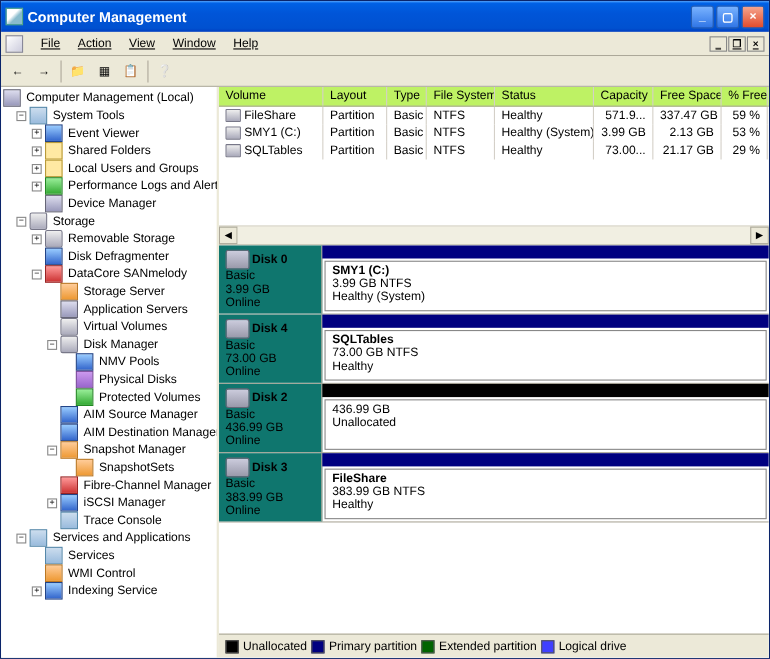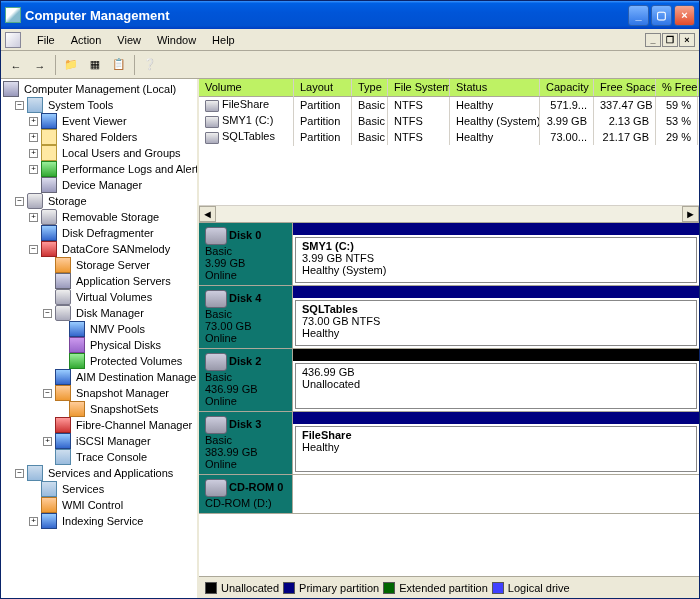--- a/index.html
+++ b/index.html
@@ -4,21 +4,21 @@
 <style>
 * { box-sizing: border-box; margin: 0; padding: 0; }
 body { font-family: Tahoma, sans-serif; font-size: 11px; background: #ece9d8; width: 700px; height: 599px; overflow: hidden; }
 .window { width: 700px; height: 599px; border: 1px solid #0a246a; display: flex; flex-direction: column; }
 .titlebar { background: linear-gradient(to bottom, #3a95ff 0%, #0060e4 8%, #0055d8 40%, #0051d0 88%, #003dc0 100%); height: 28px; display: flex; align-items: center; color: white; font-weight: bold; padding: 0 4px; }
 .titlebar-icon { width: 16px; height: 16px; background: linear-gradient(135deg,#fff 40%,#8bc 60%); margin-right: 4px; border: 1px solid #5a8; }
 .titlebar-text { flex: 1; font-size: 13px; }
 .winbtn { width: 21px; height: 21px; margin-left: 2px; border-radius: 3px; border: 1px solid #2a5fb0; display: flex; align-items: center; justify-content: center; font-weight: bold; font-size: 11px; color: white; }
 .winbtn.min, .winbtn.max { background: linear-gradient(to bottom,#7ab3ff,#2f75e6); }
 .winbtn.close { background: linear-gradient(to bottom,#f5a58f,#e24b2b); }
-.mdi-row { background: #ece9d8; height: 22px; display: flex; align-items: center; border-bottom: 1px solid #aca899; padding: 0 4px; }
+.mdi-row { background: #ece9d8; height: 22px; display: flex; align-items: center; border-bottom: 1px solid #aca899; padding: 0 4px; text-decoration: underline; }
 .mdi-icon { width: 16px; height: 16px; background: linear-gradient(135deg,#fff,#ccd); border: 1px solid #889; margin-right: 8px; }
 .menu-item { padding: 3px 8px; cursor: default; }
 .mdi-ctrl { margin-left: auto; display: flex; gap: 1px; }
 .mdi-ctrl div { width: 16px; height: 14px; border: 1px solid #888; background: #ece9d8; display:flex;align-items:center;justify-content:center;font-size:9px;font-weight:bold; }
 .toolbar { background: #ece9d8; height: 28px; display: flex; align-items: center; border-bottom: 1px solid #aca899; padding: 0 4px; gap: 2px; }
 .tbtn { width: 22px; height: 22px; display: flex; align-items: center; justify-content: center; border: 1px solid transparent; }
 .tsep { width: 1px; height: 20px; background: #aca899; margin: 0 2px; }
 .content { flex: 1; display: flex; overflow: hidden; background: white; }
 .tree { width: 198px; border-right: 2px solid #ece9d8; overflow: auto; padding: 2px; }
 .node { display: flex; align-items: center; height: 16px; white-space: nowrap; cursor: default; }
@@ -188,20 +188,25 @@
           <span class="lbl">Physical Disks</span>
         </div>
       <div class="node" style="padding-left:54px">
           <span class="exp none"></span>
           <span class="nic ic-grn"></span>
           <span class="lbl">Protected Volumes</span>
         </div>
       <div class="node" style="padding-left:40px">
           <span class="exp none"></span>
           <span class="nic ic-blue"></span>
+          <span class="lbl">AIM Source Manager</span>
+        </div>
+      <div class="node" style="padding-left:40px">
+          <span class="exp none"></span>
+          <span class="nic ic-blue"></span>
           <span class="lbl">AIM Destination Manager</span>
         </div>
       <div class="node" style="padding-left:40px">
           <span class="exp">−</span>
           <span class="nic ic-orng"></span>
           <span class="lbl">Snapshot Manager</span>
         </div>
       <div class="node" style="padding-left:54px">
           <span class="exp none"></span>
           <span class="nic ic-orng"></span>
@@ -348,30 +353,24 @@
             <div class="diskhead">
               <div><span class="dic"></span><span class="dn">Disk 3</span></div>
               <div>Basic</div>
               <div>383.99 GB</div>
               <div>Online</div>
             </div>
             <div class="diskvols">
               <div class="diskbar "></div>
               <div class="diskvol">
                 <div class="vn">FileShare</div>
+                <div>383.99 GB NTFS</div>
                 <div>Healthy</div>
               </div>
             </div>
-          </div>
-          <div class="diskrow" style="min-height: 28px;">
-            <div class="diskhead">
-              <div><span class="dic"></span><span class="dn">CD-ROM 0</span></div>
-              <div>CD-ROM (D:)</div>
-            </div>
-            <div class="diskvols"></div>
           </div>
         </div>
 
       <div class="legend">
         <span class="lsw" style="background:#000"></span>
           <span>Unallocated</span>
         <span class="lsw" style="background:#000080"></span>
           <span>Primary partition</span>
         <span class="lsw" style="background:#006400"></span>
           <span>Extended partition</span>

